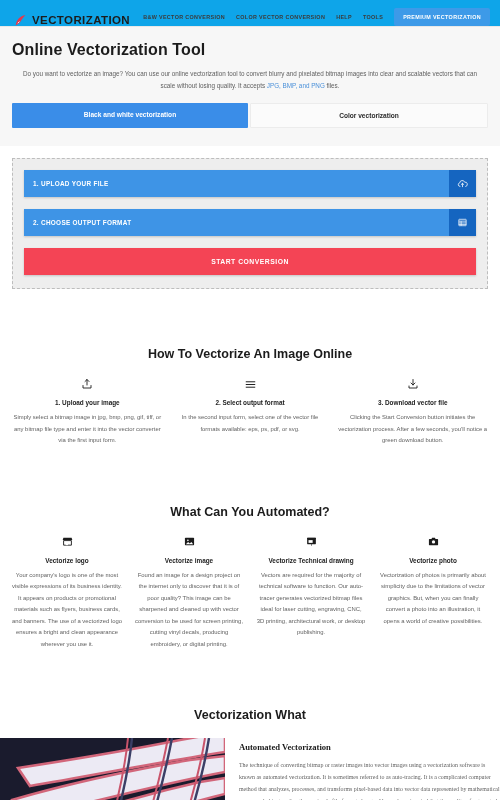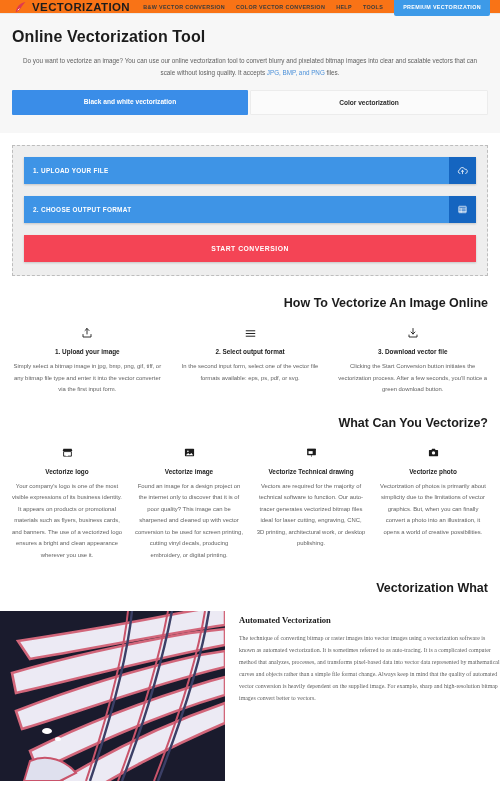--- a/index.html
+++ b/index.html
@@ -6,22 +6,22 @@
   html, body {
     width: 500px; height: 800px;
     font-family: "Liberation Sans", sans-serif;
     background: #ffffff;
     overflow: hidden;
   }
   .page { width: 500px; height: 800px; position: relative; }
 
   
   .header {
-    height: 14px; background: #f97316;
-    display: flex; align-items: center;
+    height: 27px; background: #0ea5e9;
+    display: flex; align-items: flex-end;
     padding: 0 10px 0 14px;
     border-bottom: 1px solid #e8e8e8;
   }
   .brand { display: flex; align-items: center; gap: 5px; }
   .brand-icon { width: 13px; height: 13px; display: block; }
   .brand-text {
     font-size: 11.5px; font-weight: bold; letter-spacing: 0.4px;
     color: #1c1c1c;
   }
   .nav { margin-left: auto; display: flex; align-items: center; gap: 11px; }
@@ -80,22 +80,22 @@
     height: 27px; background: #f44455; color: #ffffff;
     display: flex; align-items: center; justify-content: center;
     font-size: 6.8px; font-weight: bold; letter-spacing: 0.5px;
     cursor: pointer; box-shadow: 0 1px 2px rgba(0,0,0,.18);
     margin-bottom: 2px;
   }
 
   
   .section { padding: 20px 12px 0; }
   .section-title {
-    text-align: right; font-size: 12.5px; font-weight: bold;
-    color: #1c1c1c; margin-bottom: 16px;
+    text-align: center; font-size: 12.5px; font-weight: bold;
+    color: #1c1c1c; margin-bottom: 16px; margin-top: 38px;
   }
   .cols { display: flex; gap: 12px; }
   .col { flex: 1; text-align: center; }
   .col-icon { height: 14px; margin-bottom: 8px; display:flex; align-items:center; justify-content:center; }
   .col-icon svg { display: block; }
   .col-head {
     font-size: 6.4px; font-weight: bold; color: #1c1c1c; margin-bottom: 6px;
   }
   .col-body { font-size: 5.9px; line-height: 1.95; color: #626262; }
 
@@ -198,21 +198,21 @@
               <path d="M4 16v4h16v-4"></path>
             </svg>
         </div>
         <div class="col-head">3. Download vector file</div>
         <div class="col-body">Clicking the Start Conversion button initiates the vectorization process. After a few seconds, you'll notice a green download button.</div>
       </div>
     </div>
   </div>
 
   <div class="section">
-    <div class="section-title">What Can You Vectorize?</div>
+    <div class="section-title">What Can You Automated?</div>
     <div class="cols">
       <div class="col">
         <div class="col-icon">
           <svg width="11" height="11" viewBox="0 0 24 24" fill="#1c1c1c">
               <path d="M3 4h18l1.5 4.5H1.5L3 4z"></path>
               <path d="M3.5 10h17v10h-17z" fill="none" stroke="#1c1c1c" stroke-width="2"></path>
               <path d="M8 14h5v6H8z" fill="#ffffff"></path>
             </svg>
         </div>
         <div class="col-head">Vectorize logo</div>

